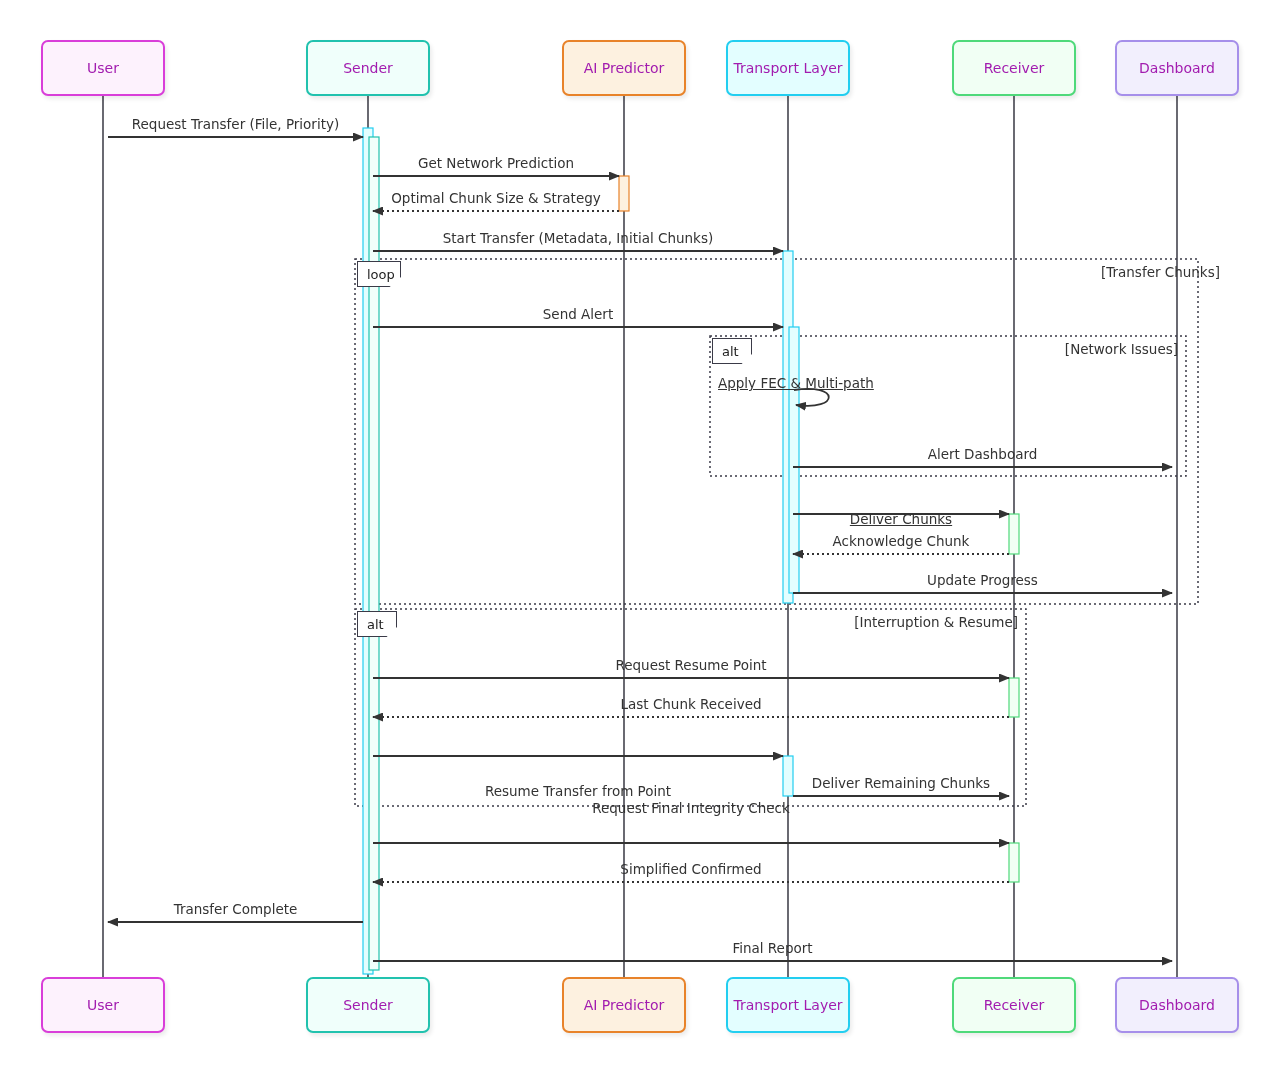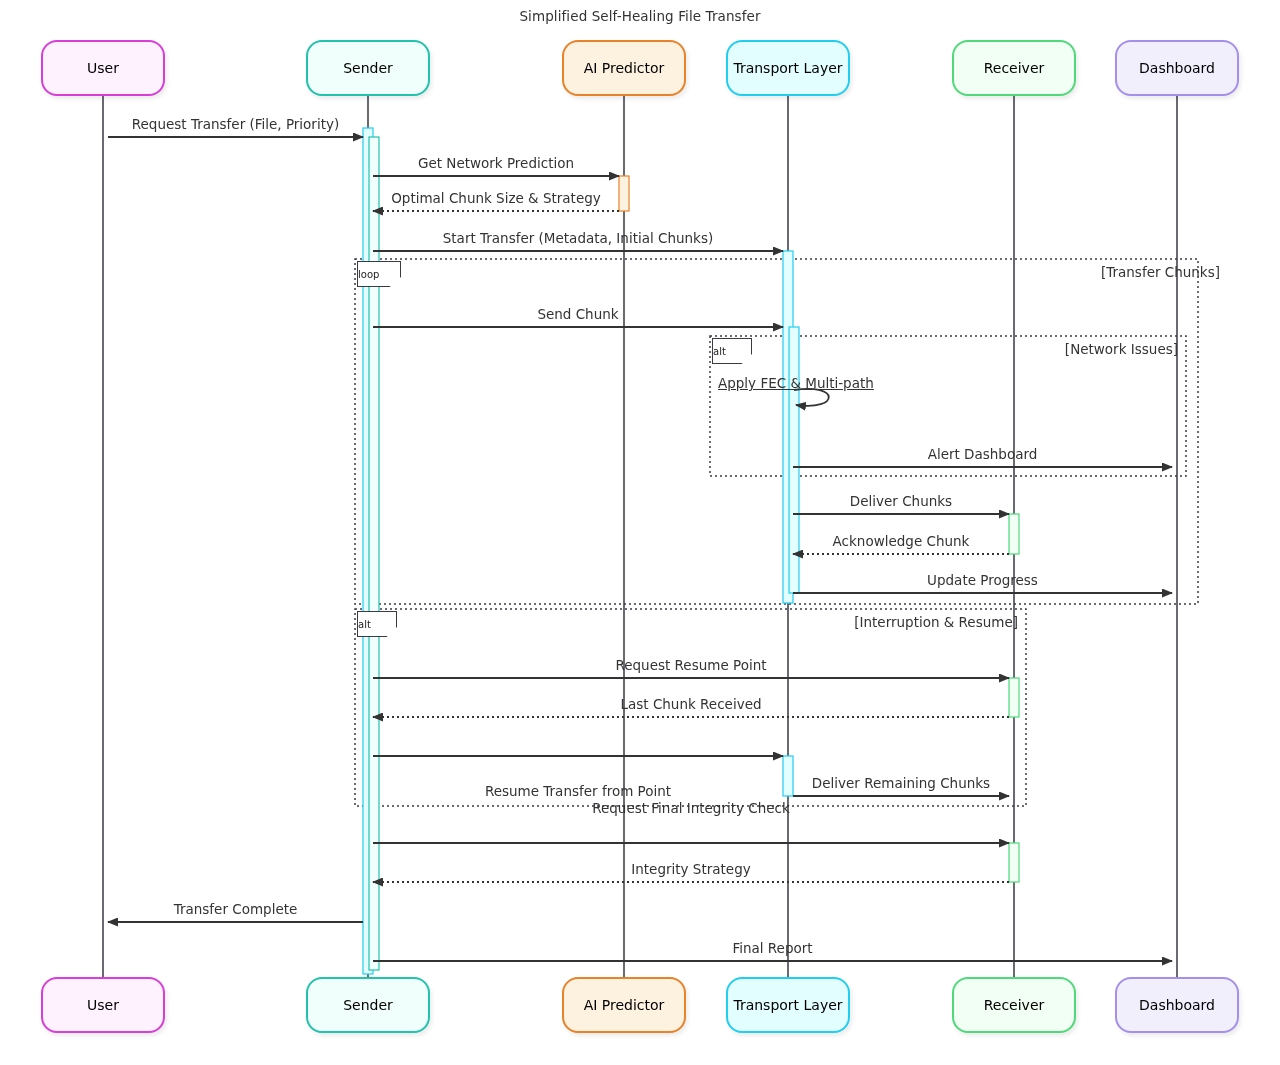--- a/index.html
+++ b/index.html
@@ -9,47 +9,46 @@
     color:#232323;
   }
   #diagram{position:absolute;left:0;top:0;width:1280px;height:1065px;}
   .diag-title{
     position:absolute;width:100%;text-align:center;top:8px;left:0;
     font-size:13.5px;color:#333333;letter-spacing:.1px;
   }
   
   .pbox{
     position:absolute;box-sizing:border-box;
-    border-radius:16px;border-width:2px;border-style:solid;
+    border-radius:7px;border-width:2px;border-style:solid;
     display:flex;align-items:center;justify-content:center;
-    font-size:14px;color:#000000;
+    font-size:14px;color:#a21caf;
     box-shadow:2px 3px 4px rgba(0,0,0,.08);
   }
   
   .frame-tab{
     position:absolute;box-sizing:border-box;
     background:#ffffff;border:1.6px solid #3a3a47;
-    font-size:10px;color:#232323;
-    display:flex;align-items:center;
+    font-size:13px;color:#232323;
+    display:flex;align-items:center;padding-left:9px;
     box-shadow:2px 3px 3px rgba(0,0,0,.10);
   }
   .msg-label{
     position:absolute;font-size:13.5px;color:#333333;
     white-space:nowrap;text-align:center;
   }
   .frame-cond{
     position:absolute;font-size:13.5px;color:#333333;white-space:nowrap;
   }
   svg{position:absolute;left:0;top:0;overflow:visible;}
 </style>
 </head>
 <body>
 
 <div id="diagram">
-  <div class="diag-title">Simplified Self-Healing File Transfer</div>
   <svg id="layer" width="1280" height="1065">
       <defs>
         <marker id="arrow" markerWidth="11" markerHeight="9" refX="10" refY="4.5" orient="auto" markerUnits="userSpaceOnUse">
           <path d="M0,0 L11,4.5 L0,9 z" fill="#333333"></path>
         </marker>
       </defs>
       <line x1="103" y1="96" x2="103" y2="977" stroke="#2a2a35" stroke-width="1.4"></line>
       <line x1="368" y1="96" x2="368" y2="977" stroke="#2a2a35" stroke-width="1.4"></line>
       <line x1="624" y1="96" x2="624" y2="977" stroke="#2a2a35" stroke-width="1.4"></line>
       <line x1="788" y1="96" x2="788" y2="977" stroke="#2a2a35" stroke-width="1.4"></line>
@@ -90,32 +89,32 @@
       <div class="frame-tab" style="left: 357px; top: 261px; width: 44px; height: 26px; clip-path: polygon(0px 0px, 100% 0px, 100% 62%, 74% 100%, 0px 100%);">loop</div>
       <div class="frame-cond" style="left: 1190px; top: 264px; transform: translateX(-100%); margin-left: 30px;">[Transfer Chunks]</div>
       <div class="frame-tab" style="left: 712px; top: 338px; width: 40px; height: 26px; clip-path: polygon(0px 0px, 100% 0px, 100% 62%, 74% 100%, 0px 100%);">alt</div>
       <div class="frame-cond" style="left: 1178px; top: 341px; transform: translateX(-100%);">[Network Issues]</div>
       <div class="frame-tab" style="left: 357px; top: 611px; width: 40px; height: 26px; clip-path: polygon(0px 0px, 100% 0px, 100% 62%, 74% 100%, 0px 100%);">alt</div>
       <div class="frame-cond" style="left: 1018px; top: 614px; transform: translateX(-100%);">[Interruption &amp; Resume]</div>
       <div class="msg-label" style="left: -14.5px; top: 116px; width: 500px;">Request Transfer (File, Priority)</div>
       <div class="msg-label" style="left: 246px; top: 155px; width: 500px;">Get Network Prediction</div>
       <div class="msg-label" style="left: 246px; top: 190px; width: 500px;">Optimal Chunk Size &amp; Strategy</div>
       <div class="msg-label" style="left: 328px; top: 230px; width: 500px;">Start Transfer (Metadata, Initial Chunks)</div>
-      <div class="msg-label" style="left: 328px; top: 306px; width: 500px;">Send Chunk</div>
+      <div class="msg-label" style="left: 328px; top: 306px; width: 500px;">Send Alert</div>
       <div class="msg-label" style="left: 718px; top: 375px; width: 200px; text-align: left; text-decoration: underline;">Apply FEC &amp; Multi-path</div>
       <div class="msg-label" style="left: 732.5px; top: 446px; width: 500px;">Alert Dashboard</div>
-      <div class="msg-label" style="left: 651px; top: 493px; width: 500px;">Deliver Chunks</div>
+      <div class="msg-label" style="left: 651px; top: 511px; width: 500px; text-decoration: underline;">Deliver Chunks</div>
       <div class="msg-label" style="left: 651px; top: 533px; width: 500px;">Acknowledge Chunk</div>
       <div class="msg-label" style="left: 732.5px; top: 572px; width: 500px;">Update Progress</div>
       <div class="msg-label" style="left: 441px; top: 657px; width: 500px;">Request Resume Point</div>
       <div class="msg-label" style="left: 441px; top: 696px; width: 500px;">Last Chunk Received</div>
       <div class="msg-label" style="left: 328px; top: 735px; width: 500px; margin-top: 48px;">Resume Transfer from Point</div>
       <div class="msg-label" style="left: 651px; top: 775px; width: 500px;">Deliver Remaining Chunks</div>
       <div class="msg-label" style="left: 441px; top: 800px; width: 500px;">Request Final Integrity Check</div>
-      <div class="msg-label" style="left: 441px; top: 861px; width: 500px;">Integrity Strategy</div>
+      <div class="msg-label" style="left: 441px; top: 861px; width: 500px;">Simplified Confirmed</div>
       <div class="msg-label" style="left: -14.5px; top: 901px; width: 500px;">Transfer Complete</div>
       <div class="msg-label" style="left: 522.5px; top: 940px; width: 500px;">Final Report</div>
       <div class="pbox" style="left: 41px; top: 40px; width: 124px; height: 56px; border-color: rgb(217, 62, 217); background: rgb(253, 242, 253);">
         <span>User</span>
       </div>
       <div class="pbox" style="left: 41px; top: 977px; width: 124px; height: 56px; border-color: rgb(217, 62, 217); background: rgb(253, 242, 253);">
         <span>User</span>
       </div>
       <div class="pbox" style="left: 306px; top: 40px; width: 124px; height: 56px; border-color: rgb(33, 194, 174); background: rgb(240, 255, 251);">
         <span>Sender</span>

